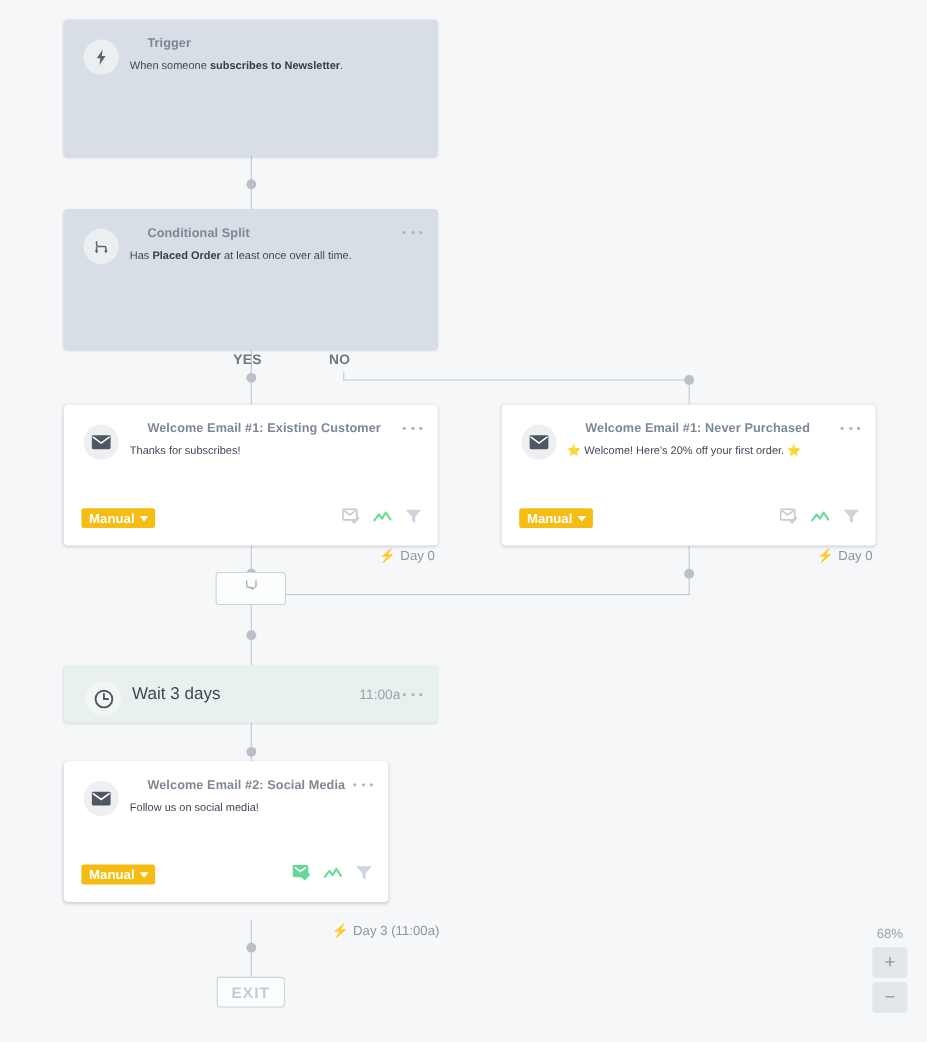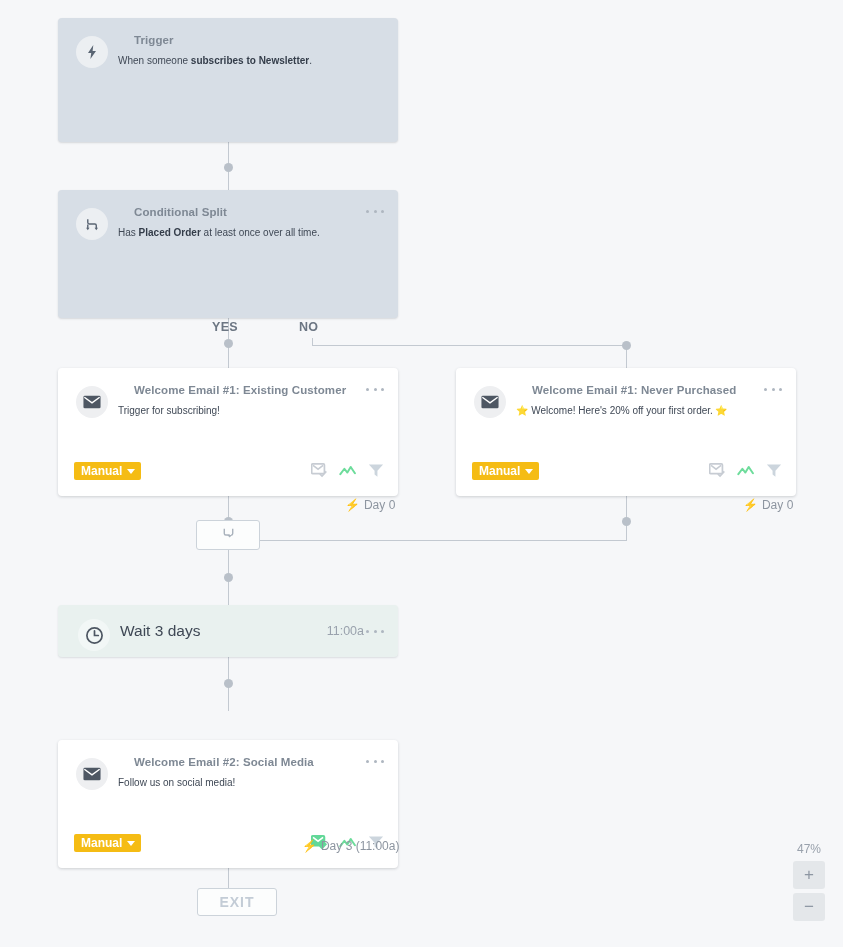--- a/index.html
+++ b/index.html
@@ -323,21 +323,21 @@
         <path d="M1.5 2.2 10 8.4l8.5-6.2" fill="none" stroke="#ffffff" stroke-width="1.6"></path>
       </svg>
     </div>
     <div class="dots">
         <i></i>
         <i></i>
         <i></i>
       </div>
     <div class="node-body">
       <p class="node-label">Welcome Email #1: Existing Customer</p>
-      <p class="node-text">Trigger for subscribing!</p>
+      <p class="node-text">Thanks for subscribes!</p>
     </div>
     <div class="badge">
       <span>Manual</span>
       <span class="caret"></span>
     </div>
     <div class="foot-icons">
       <span>
         <svg width="17" height="15" viewBox="0 0 20 17" aria-hidden="true">
           <rect x="0.8" y="0.8" width="15" height="11.4" rx="1.3" fill="none" stroke="#c7ccd3" stroke-width="2"></rect>
           <path d="M2.4 2.6 8.3 7l5.9-4.4" fill="none" stroke="#c7ccd3" stroke-width="1.8"></path>
@@ -427,21 +427,21 @@
       <span class="wait-title">Wait 3 days</span>
       <span class="wait-time">11:00a</span>
     </div>
     <div class="dots">
         <i></i>
         <i></i>
         <i></i>
       </div>
   </div>
 
-  <div class="node node-email" style="left:58px; top:740px; width:340px; height:128px;">
+  <div class="node node-email" style="left:58px; top:692px; width:295px; height:128px;">
     <div class="node-icon">
       <svg width="18" height="14" viewBox="0 0 20 15" aria-hidden="true">
         <rect x="0.5" y="0.5" width="19" height="14" rx="1.5" fill="#4e5763"></rect>
         <path d="M1.5 2.2 10 8.4l8.5-6.2" fill="none" stroke="#ffffff" stroke-width="1.6"></path>
       </svg>
     </div>
     <div class="dots">
         <i></i>
         <i></i>
         <i></i>
@@ -472,23 +472,23 @@
           <path d="M1 1.2h16L10.6 8.4V15L7.4 12.6V8.4z" fill="#ccd5dd"></path>
         </svg>
       </span>
     </div>
   </div>
   <div class="daystamp" style="left:302px; top:839px;">
     <span class="bolt">⚡</span>
     <span>Day 3 (11:00a)</span>
   </div>
 
-  <div class="exit-box" style="left:197px; top:888px; width:80px; height:28px;">
+  <div class="exit-box" style="left:197px; top:888px; width:62px; height:28px;">
     <span>EXIT</span>
   </div>
 
   <div class="zoom-wrap">
-    <div class="zoom-pct">47%</div>
+    <div class="zoom-pct">68%</div>
     <div class="zoom-btn">+</div>
     <div class="zoom-btn">−</div>
   </div>
 
 </div>
 
 </body></html>

